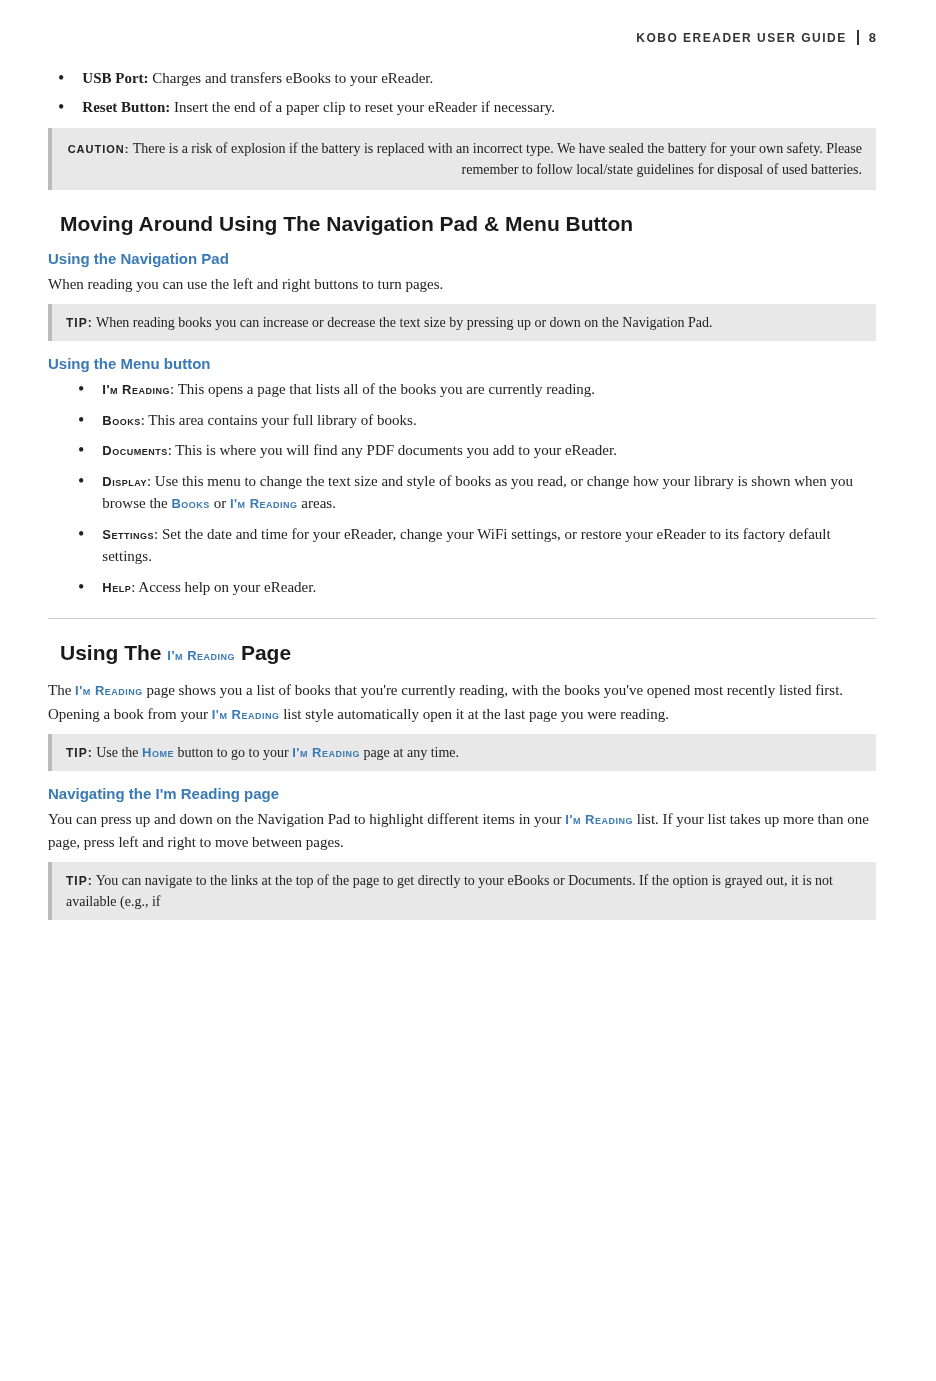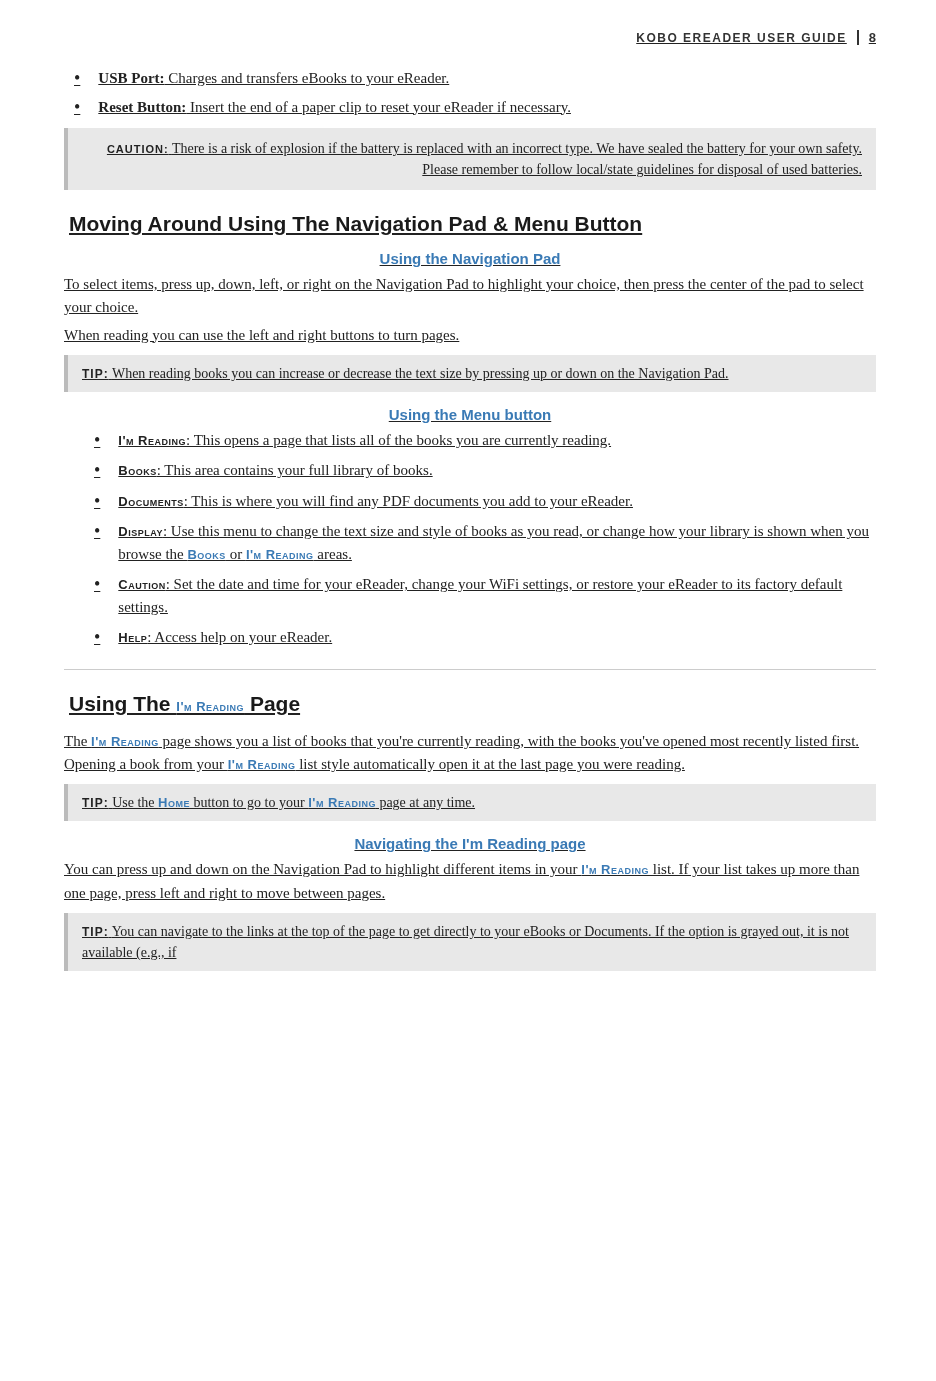--- a/index.html
+++ b/index.html
@@ -6,23 +6,22 @@
     body {
       font-family: Georgia, 'Times New Roman', serif;
       font-size: 15px;
       color: #222;
       background: #fff;
       width: 936px;
       min-height: 1381px;
       padding: 0;
     }
     .page-container {
-      padding: 30px 60px 40px 64px;
+      padding: 30px 60px 40px 48px;
       position: relative;
-      text-decoration: underline;
     }
     .page-header {
       display: flex;
       justify-content: flex-end;
       align-items: center;
       border-bottom: none;
       margin-bottom: 18px;
       padding-bottom: 4px;
     }
     .page-header-title {
@@ -94,29 +93,28 @@
       font-size: 12px;
       font-weight: bold;
       letter-spacing: 1px;
       text-transform: uppercase;
     }
     .section-heading {
       font-family: Arial, sans-serif;
       font-size: 21px;
       font-weight: bold;
       color: #1a1a1a;
-      margin: 22px 0 14px 5px;
+      margin: 22px 0 14px 12px;
     }
     .sub-heading {
       font-family: Arial, sans-serif;
       font-size: 15px;
       font-weight: bold;
       color: #3a7ab5;
       margin: 11px 0 6px 0;
-      text-align: center;
     }
     .body-para {
       font-size: 15px;
       line-height: 1.55;
       margin-bottom: 4px;
     }
     .small-caps {
       font-variant: small-caps;
       font-family: Arial, sans-serif;
       font-weight: bold;
@@ -177,21 +175,20 @@
   </ul>
 
   <div class="caution-box">
     <span class="caution-label">Caution:</span>
     <span>There is a risk of explosion if the battery is replaced with an incorrect type. We have sealed the battery for your own safety. Please remember to follow local/state guidelines for disposal of used batteries.</span>
   </div>
 
   <h2 class="section-heading">Moving Around Using The Navigation Pad &amp; Menu Button</h2>
 
   <h3 class="sub-heading">Using the Navigation Pad</h3>
-  <p class="body-para">To select items, press up, down, left, or right on the Navigation Pad to highlight your choice, then press the center of the pad to select your choice.</p>
   <p class="body-para">When reading you can use the left and right buttons to turn pages.</p>
   <div class="tip-box">
     <span class="tip-label">TIP:</span>
     <span> When reading books you can increase or decrease the text size by pressing up or down on the Navigation Pad.</span>
   </div>
 
   <h3 class="sub-heading">Using the Menu button</h3>
 
   <ul class="indent-list">
 
@@ -219,21 +216,21 @@
     <li>
       <span class="bullet-dot">•</span>
       <span class="bullet-text">
         <span class="small-caps">Display</span><span>: Use this menu to change the text size and style of books as you read, or change how your library is shown when you browse the </span><span class="sc-blue">Books</span><span> or </span><span class="sc-blue">I'm Reading</span><span> areas.</span>
       </span>
     </li>
 
     <li>
       <span class="bullet-dot">•</span>
       <span class="bullet-text">
-        <span class="small-caps">Caution</span><span>: Set the date and time for your eReader, change your WiFi settings, or restore your eReader to its factory default settings.</span>
+        <span class="small-caps">Settings</span><span>: Set the date and time for your eReader, change your WiFi settings, or restore your eReader to its factory default settings.</span>
       </span>
     </li>
 
     <li>
       <span class="bullet-dot">•</span>
       <span class="bullet-text">
         <span class="small-caps">Help</span><span>: Access help on your eReader.</span>
       </span>
     </li>
   </ul>

